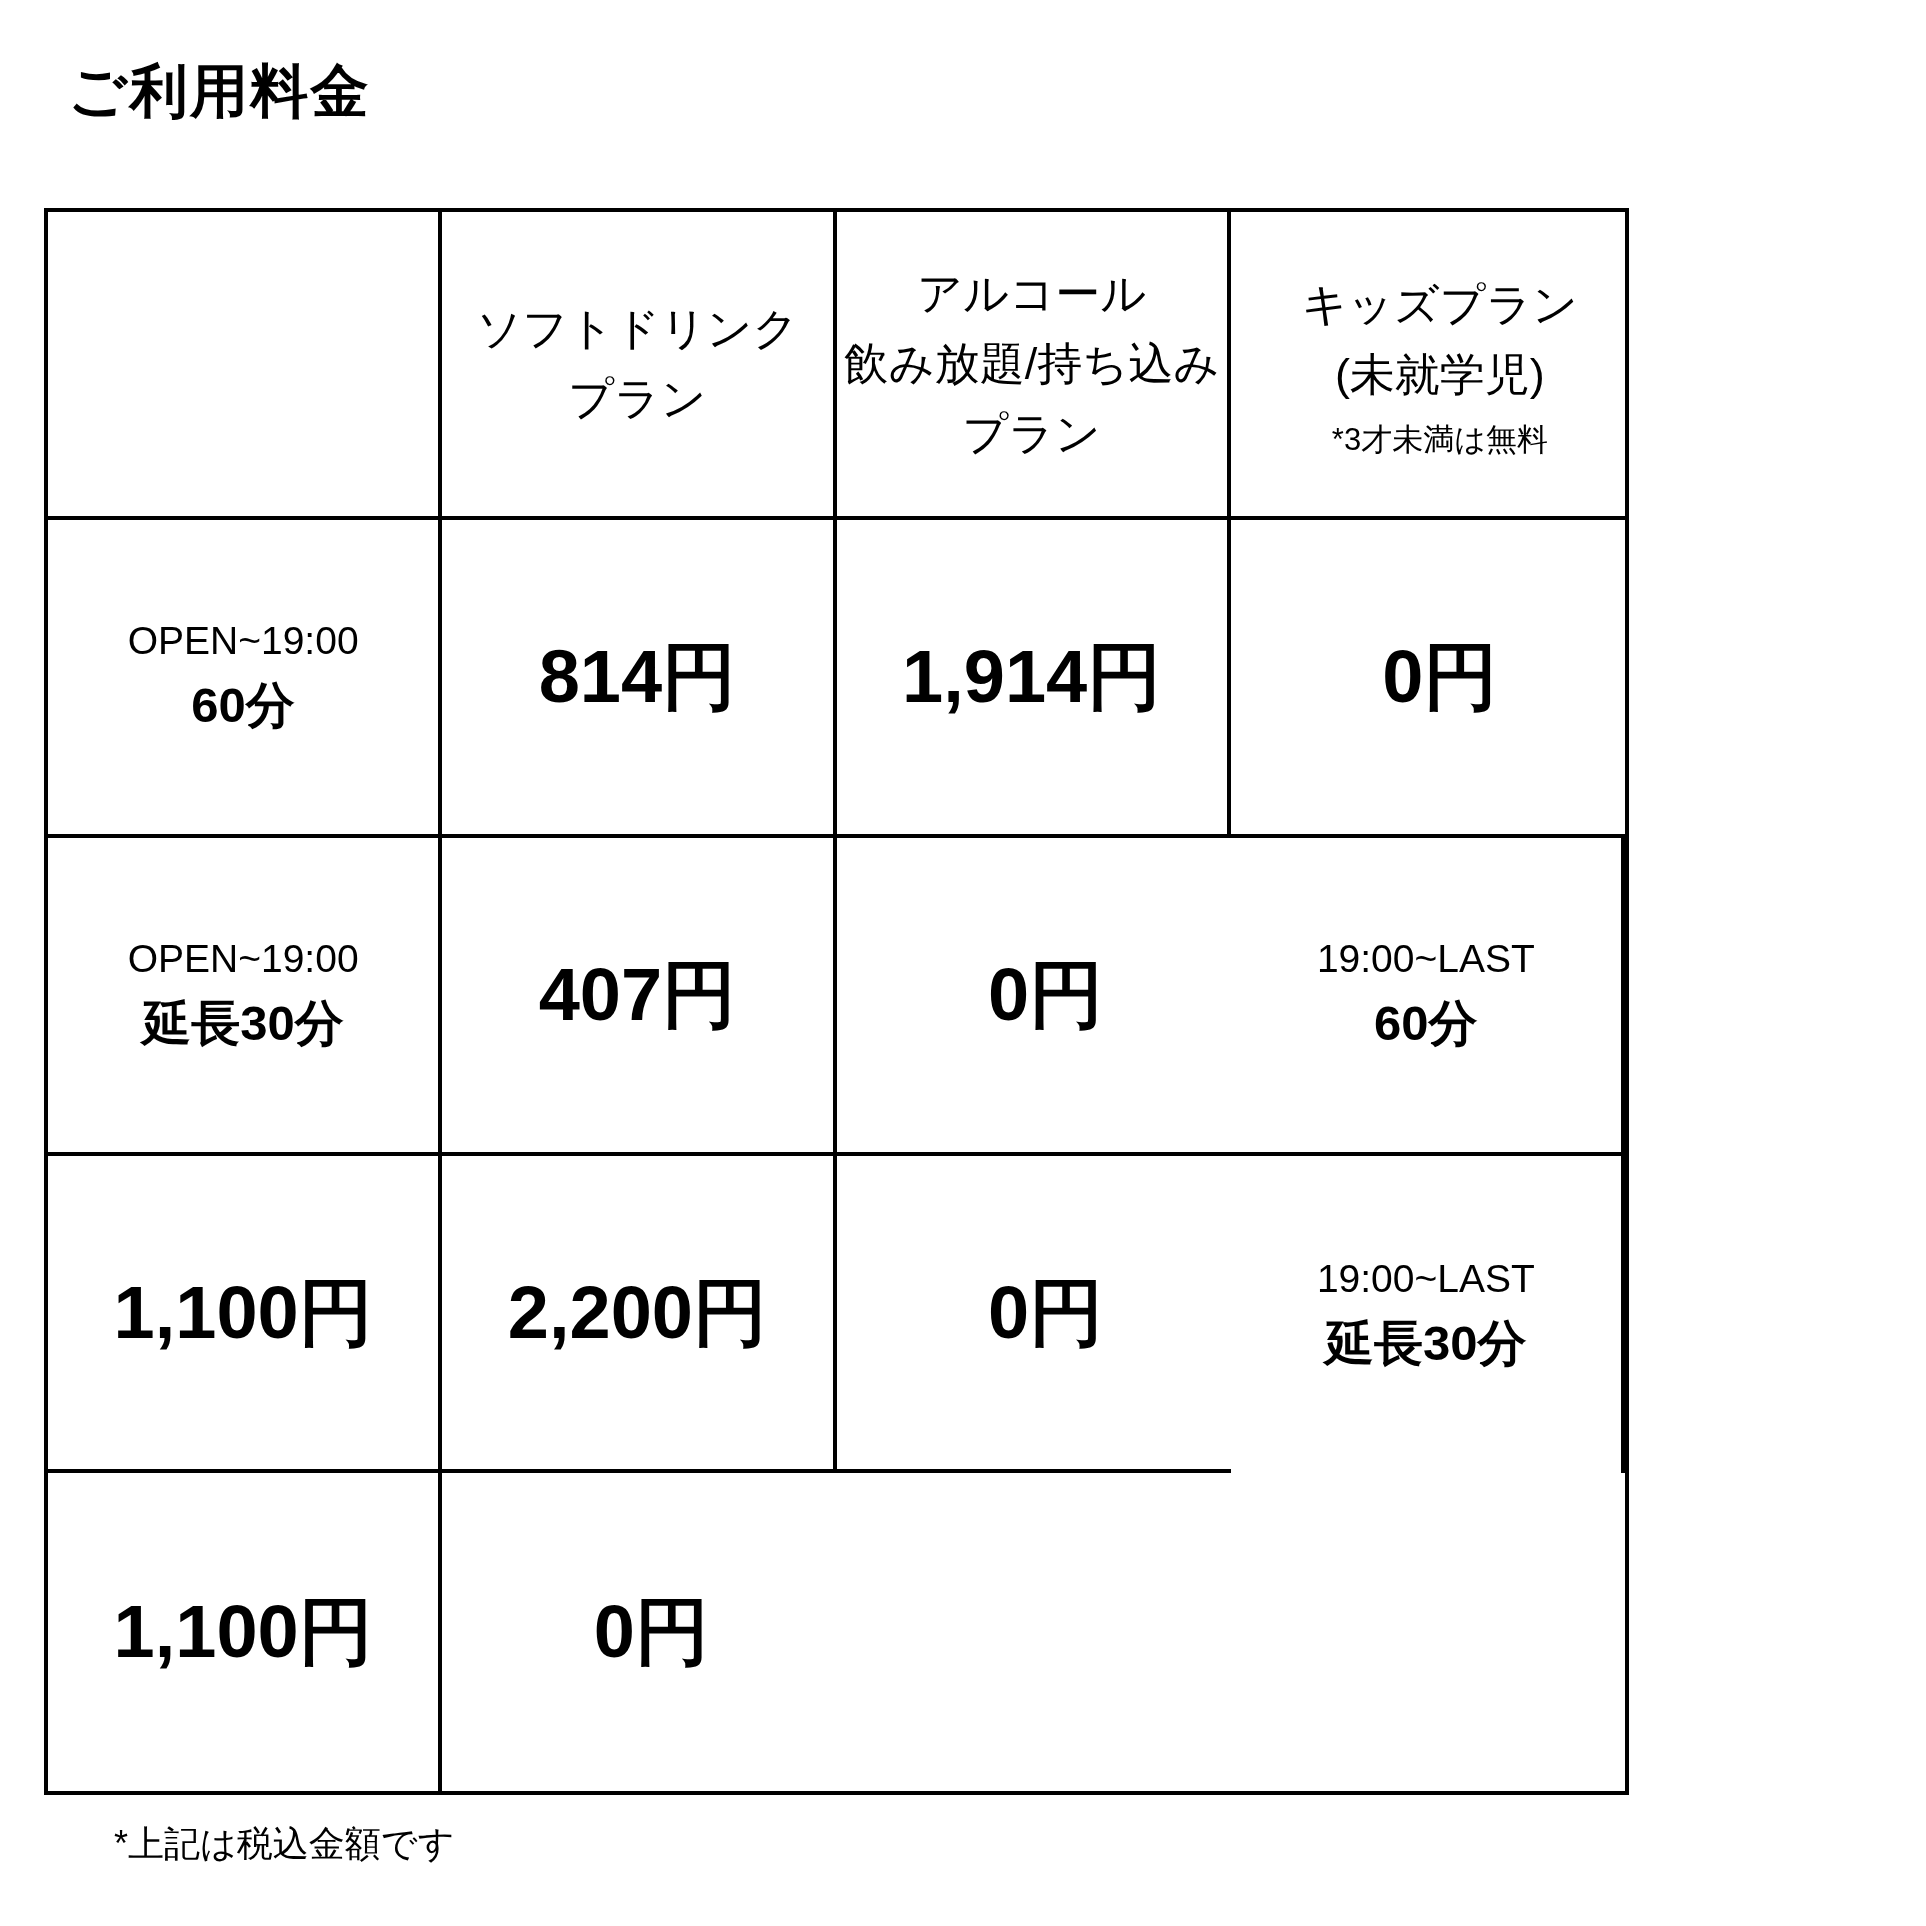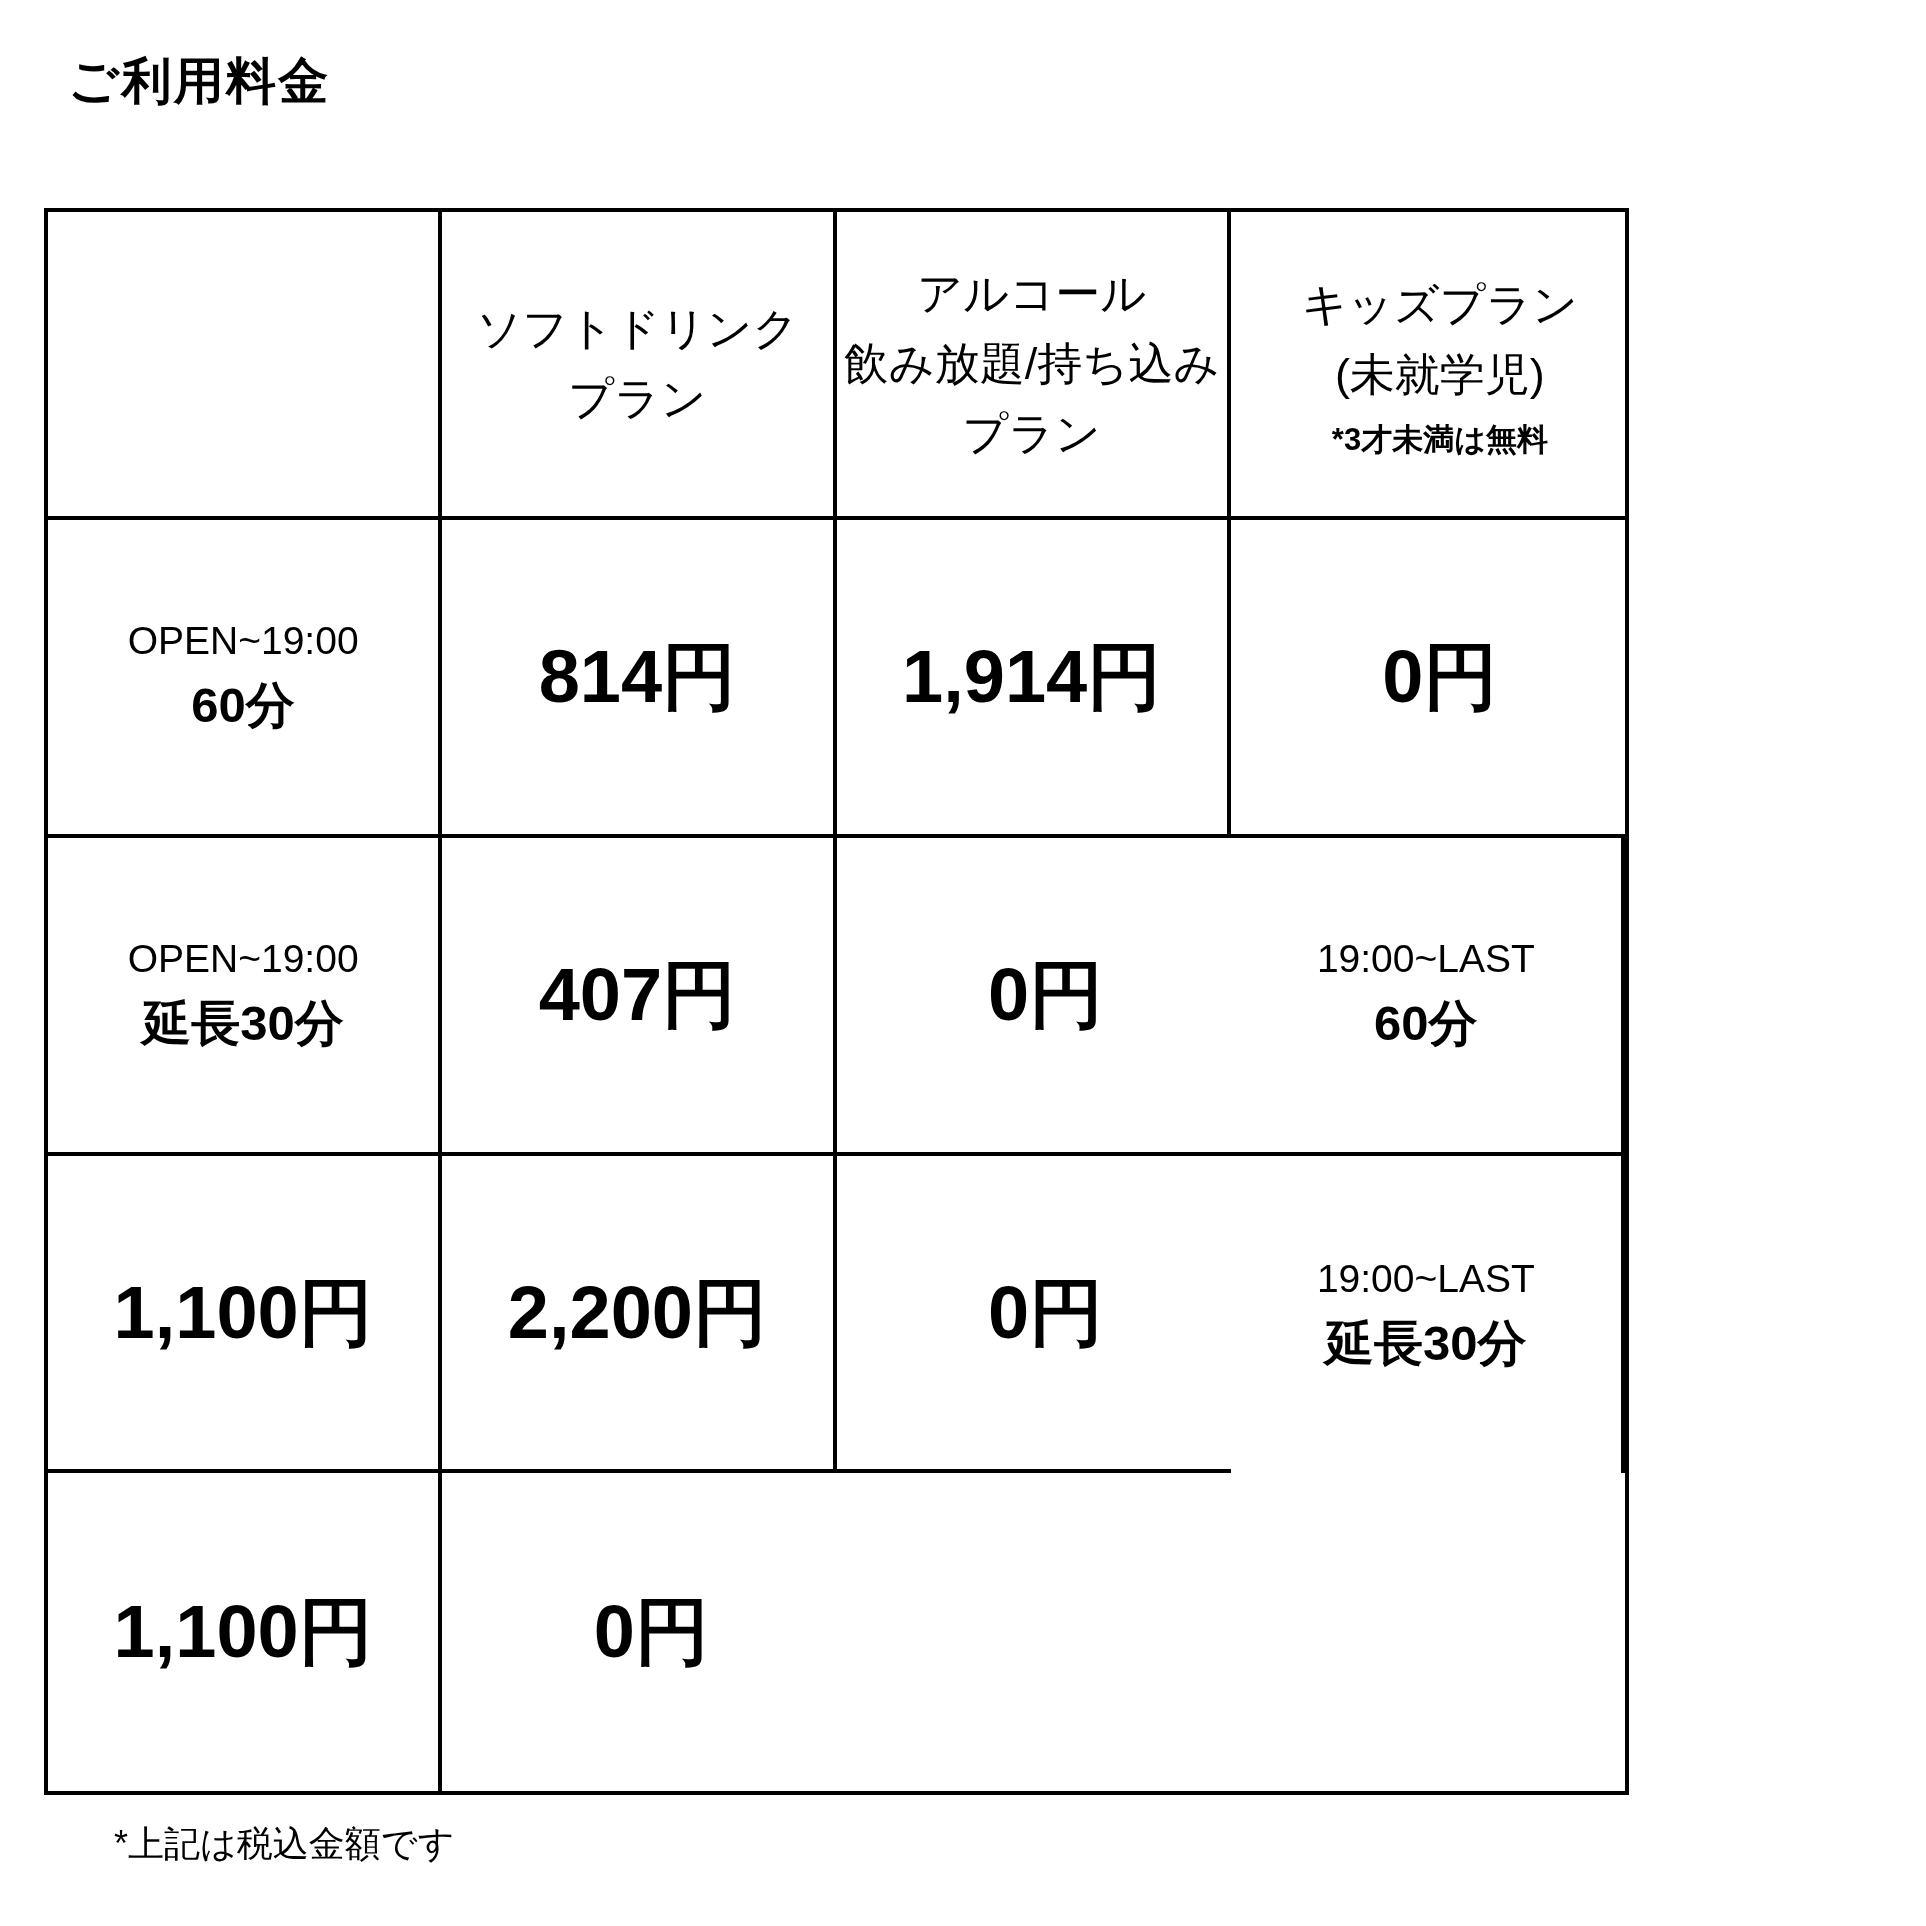--- a/index.html
+++ b/index.html
@@ -11,21 +11,21 @@
     width: 1926px;
     height: 1926px;
     position: relative;
     color: #000000;
     font-family: "Liberation Sans", "DejaVu Sans", sans-serif;
   }
   .page-title {
     position: absolute;
     left: 68px;
     top: 20px;
-    font-size: 50px;
+    font-size: 58px;
     font-weight: 900;
     letter-spacing: 2.3px;
     line-height: 1.1;
     text-align: right;
   }
   .pricing-table {
     position: absolute;
     left: 44px;
     top: 208px;
     width: 1585px;
@@ -51,21 +51,21 @@
   .cell.last-row { border-bottom: none; }
   .header-line {
     font-size: 45px;
     line-height: 1.55;
     font-weight: 400;
   }
   .header-note {
     font-size: 31px;
     line-height: 1.2;
     margin-top: 10.8px;
-    font-weight: 700;
+    font-weight: 400;
   }
   .time-range {
     font-size: 39px;
     line-height: 1.25;
     font-weight: 400;
   }
   .duration {
     font-size: 49px;
     line-height: 1.25;
     margin-top: 9.2px;

